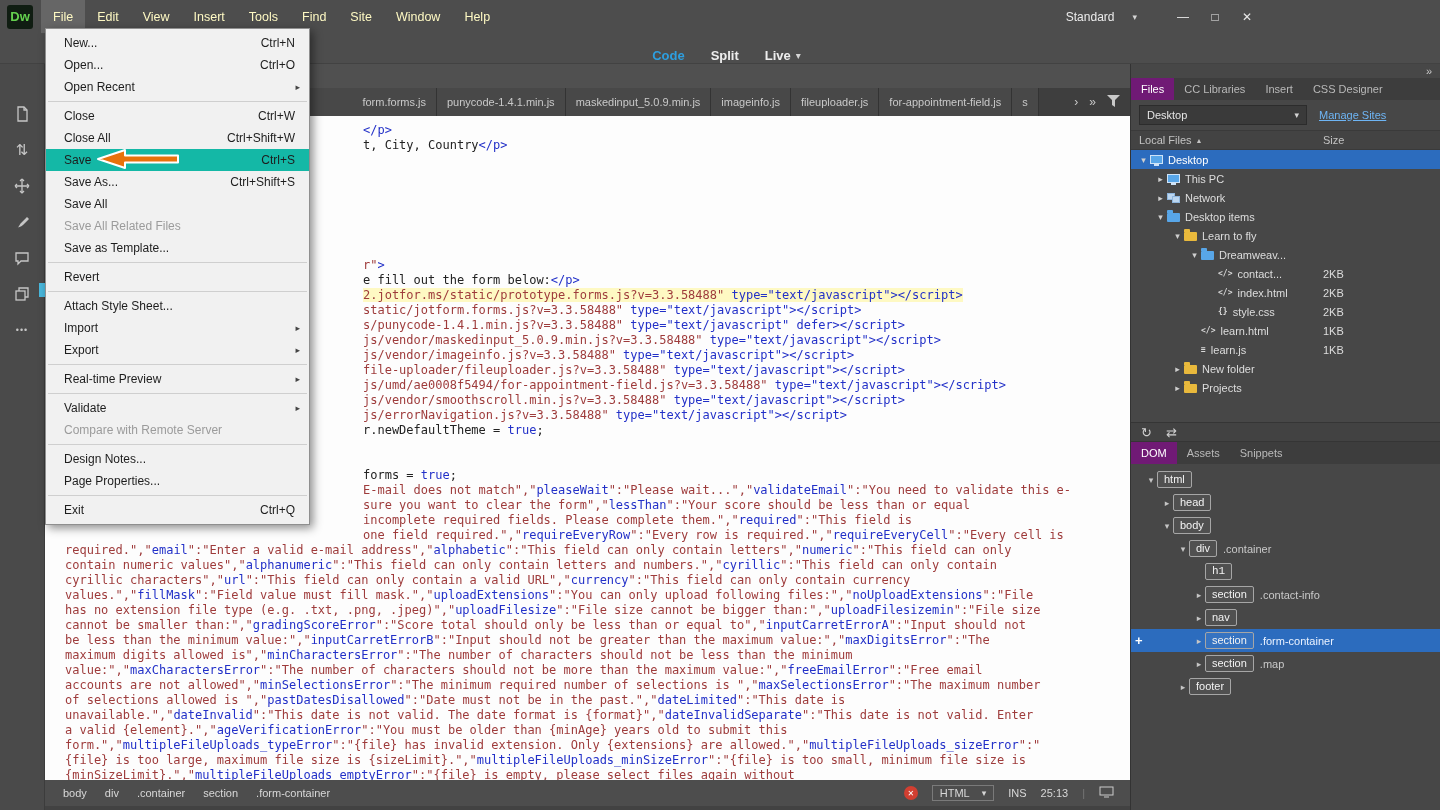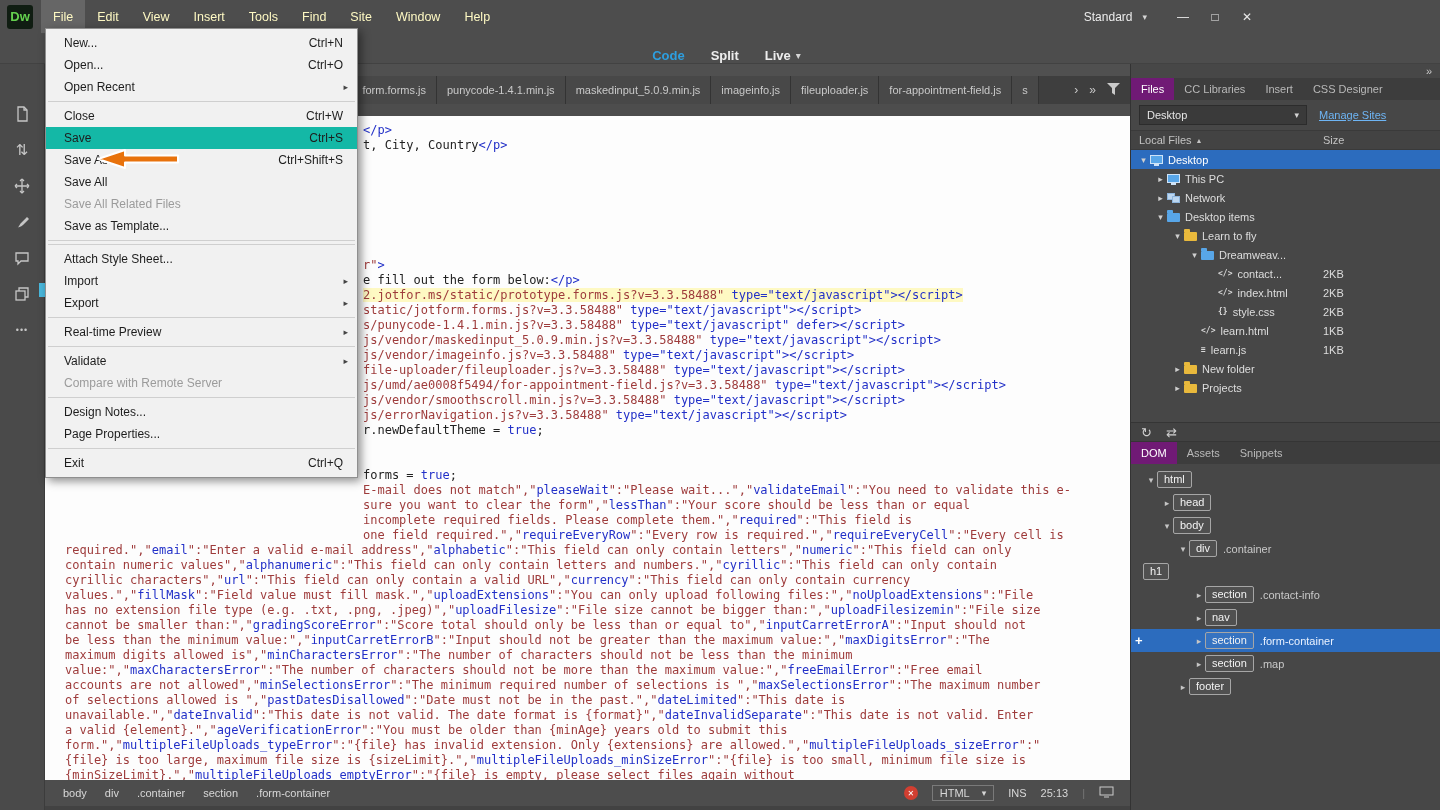--- a/index.html
+++ b/index.html
@@ -6,41 +6,41 @@
   html,body{width:1440px;height:810px;overflow:hidden;background:#333}
   .window{position:relative;width:1440px;height:810px;font-family:"Liberation Sans",sans-serif;background:#4d4d4d;overflow:hidden;cursor:default}
 
   
   .titlebar{position:absolute;left:0;top:0;width:1263px;height:33px;background:#4d4d4d;display:flex;align-items:center;z-index:10}
   .dw-logo{width:26px;height:24px;margin:0 8px 0 7px;background:#101d12;color:#64d04e;font-weight:bold;font-size:13px;display:flex;align-items:center;justify-content:center;border-radius:3px}
   .menubar{display:flex;height:100%}
   .mb-item{padding:0 12px;display:flex;align-items:center;font-size:12.5px;color:#fef9c3}
   .mb-item.active{background:#666}
   .titlebar-right{margin-left:auto;display:flex;align-items:center;height:100%}
-  .workspace{display:flex;align-items:center;gap:10px;color:#ececec;font-size:12px;margin-right:20px}
+  .workspace{display:flex;align-items:center;gap:18px;color:#ececec;font-size:12px;margin-right:30px}
   .workspace .caret,.vt-caret,.sel-caret{font-size:9px;color:#d5d5d5}
   .winbtns{display:flex;height:100%}
   .winbtn{width:32px;height:100%;display:flex;align-items:center;justify-content:center;color:#e8e8e8;font-size:12px}
 
   
   .toolbar{position:absolute;left:0;top:33px;width:1440px;height:31px;background:#4d4d4d;border-bottom:1px solid #424242;display:flex;align-items:flex-end;justify-content:center;z-index:9}
   .vt-item{margin:0 13px;font-size:13px;color:#ededed;font-weight:bold}
   .vt-item.active{color:#2d9fe0}
   .vt-caret{margin-left:-8px;font-size:10px}
 
   
   .iconbar{position:absolute;left:0;top:64px;width:45px;height:746px;background:#4a4a4a;border-right:1px solid #3c3c3c;display:flex;flex-direction:column;align-items:center;padding-top:40px;gap:16px}
   .tool-ic{width:20px;height:20px;display:flex;align-items:center;justify-content:center;color:#c6c6c6;font-size:15px}
   .tool-ic svg{stroke:#c6c6c6;stroke-width:1.3;fill:none}
   .gutter-mark{position:absolute;left:39px;top:283px;width:6px;height:14px;background:#49b8dd;z-index:5}
 
   .docstrip{position:absolute;left:45px;top:64px;width:1085px;height:24px;background:#505050}
 
   
-  .tabbar{position:absolute;left:45px;top:76px;width:1085px;height:28px;background:#3e3e3e;display:flex;align-items:stretch}
+  .tabbar{position:absolute;left:45px;top:88px;width:1085px;height:28px;background:#3e3e3e;display:flex;align-items:stretch}
   .doc-tab{display:flex;align-items:center;padding:0 10px;background:#484848;border-right:1px solid #333;color:#c9c9c9;font-size:11px;white-space:nowrap}
   .doc-tab.wide{width:392px;justify-content:flex-end;overflow:hidden}
   .tab-tools{margin-left:auto;display:flex;align-items:center;gap:11px;padding-right:10px;color:#c9c9c9;font-size:12px}
 
   
   .code-area{position:absolute;left:45px;top:116px;width:1085px;height:664px;background:#fdfdfd;overflow:hidden}
   .code-lines{padding:7px 0 0 20px;font-family:"DejaVu Sans Mono",monospace;font-size:12px;line-height:15px;white-space:pre}
   .cl{height:15px}
   .cl.shift{padding-left:298px}
   .cl .in.hl{background:#fef9c3}
@@ -92,21 +92,21 @@
   .dom-tree{padding-top:4px}
   .dom-row{height:23px;display:flex;align-items:center;position:relative}
   .dom-row.sel{background:#2c6cbe}
   .dom-ex{width:12px;font-size:9px;color:#c5c5c5;text-align:center;flex:none}
   .dom-tag{border:1px solid #a6a6a6;border-radius:2px;padding:0 6px;font-size:11px;color:#f2f2f2;background:rgba(255,255,255,.05);line-height:15px}
   .dom-class{color:#c9c9c9;margin-left:6px}
   .dom-row.sel .dom-class{color:#eaf2ff}
   .dom-plus{position:absolute;left:4px;color:#fff;font-size:13px;font-weight:bold}
 
   
-  .file-menu{position:absolute;left:45px;top:28px;width:313px;background:#f1f1f1;border:1px solid #8f8f8f;box-shadow:3px 3px 9px rgba(0,0,0,.45);padding:3px 0;z-index:40;font-size:12px;color:#1d1d1d}
+  .file-menu{position:absolute;left:45px;top:28px;width:265px;background:#f1f1f1;border:1px solid #8f8f8f;box-shadow:3px 3px 9px rgba(0,0,0,.45);padding:3px 0;z-index:40;font-size:12px;color:#1d1d1d}
   .fm-item{height:22px;display:flex;align-items:center;position:relative;padding:0 14px 0 18px}
   .fm-sc{margin-left:auto}
   .fm-sub{position:absolute;right:9px;font-size:9px;color:#444}
   .fm-item.hl{background:#14b8a6}
   .fm-item.dis{color:#9b9b9b}
   .fm-sep{height:1px;background:#cfcfcf;margin:3px 2px}
 
   .save-arrow{position:absolute;left:95px;top:148px;z-index:50}
 </style>
 </head>
@@ -361,21 +361,21 @@
         </div>
         <div class="dom-row" style="padding-left: 30px;">
           <span class="dom-ex">▾</span>
           <span class="dom-tag">body</span>
         </div>
         <div class="dom-row" style="padding-left: 46px;">
           <span class="dom-ex">▾</span>
           <span class="dom-tag">div</span>
           <span class="dom-class">.container</span>
         </div>
-        <div class="dom-row" style="">
+        <div class="dom-row" style="padding-left: 62px; font-family: Liberation Mono, monospace;">
           <span class="dom-ex"></span>
           <span class="dom-tag">h1</span>
         </div>
         <div class="dom-row" style="padding-left: 62px;">
           <span class="dom-ex">▸</span>
           <span class="dom-tag">section</span>
           <span class="dom-class">.contact-info</span>
         </div>
         <div class="dom-row" style="padding-left: 62px;">
           <span class="dom-ex">▸</span>
@@ -409,39 +409,46 @@
         <span class="fm-sc">Ctrl+O</span>
       </div>
       <div class="fm-item">
         <span class="fm-label">Open Recent</span>
         <span class="fm-sub">▸</span>
       </div>
       <div class="fm-sep"></div>
       <div class="fm-item">
         <span class="fm-label">Close</span>
         <span class="fm-sc">Ctrl+W</span>
+      </div>
+      <div class="fm-item">
+        <span class="fm-label">Close All</span>
+        <span class="fm-sc">Ctrl+Shift+W</span>
       </div>
       <div class="fm-item hl">
         <span class="fm-label">Save</span>
         <span class="fm-sc">Ctrl+S</span>
       </div>
       <div class="fm-item">
         <span class="fm-label">Save As...</span>
         <span class="fm-sc">Ctrl+Shift+S</span>
       </div>
       <div class="fm-item">
         <span class="fm-label">Save All</span>
       </div>
       <div class="fm-item dis">
         <span class="fm-label">Save All Related Files</span>
       </div>
       <div class="fm-item">
         <span class="fm-label">Save as Template...</span>
       </div>
       <div class="fm-sep"></div>
+      <div class="fm-item">
+        <span class="fm-label">Revert</span>
+      </div>
       <div class="fm-sep"></div>
       <div class="fm-item">
         <span class="fm-label">Attach Style Sheet...</span>
       </div>
       <div class="fm-item">
         <span class="fm-label">Import</span>
         <span class="fm-sub">▸</span>
       </div>
       <div class="fm-item">
         <span class="fm-label">Export</span>

